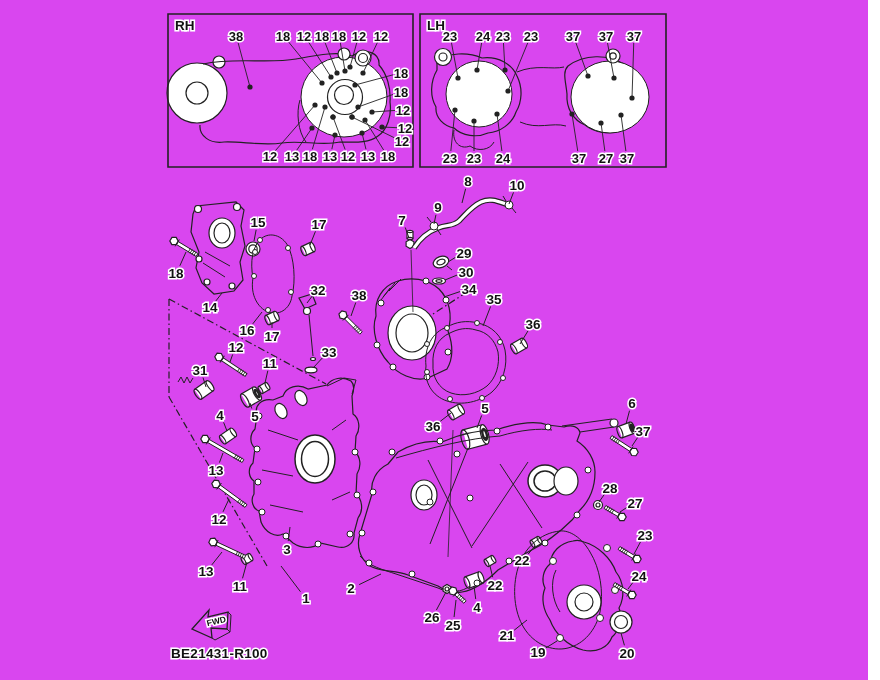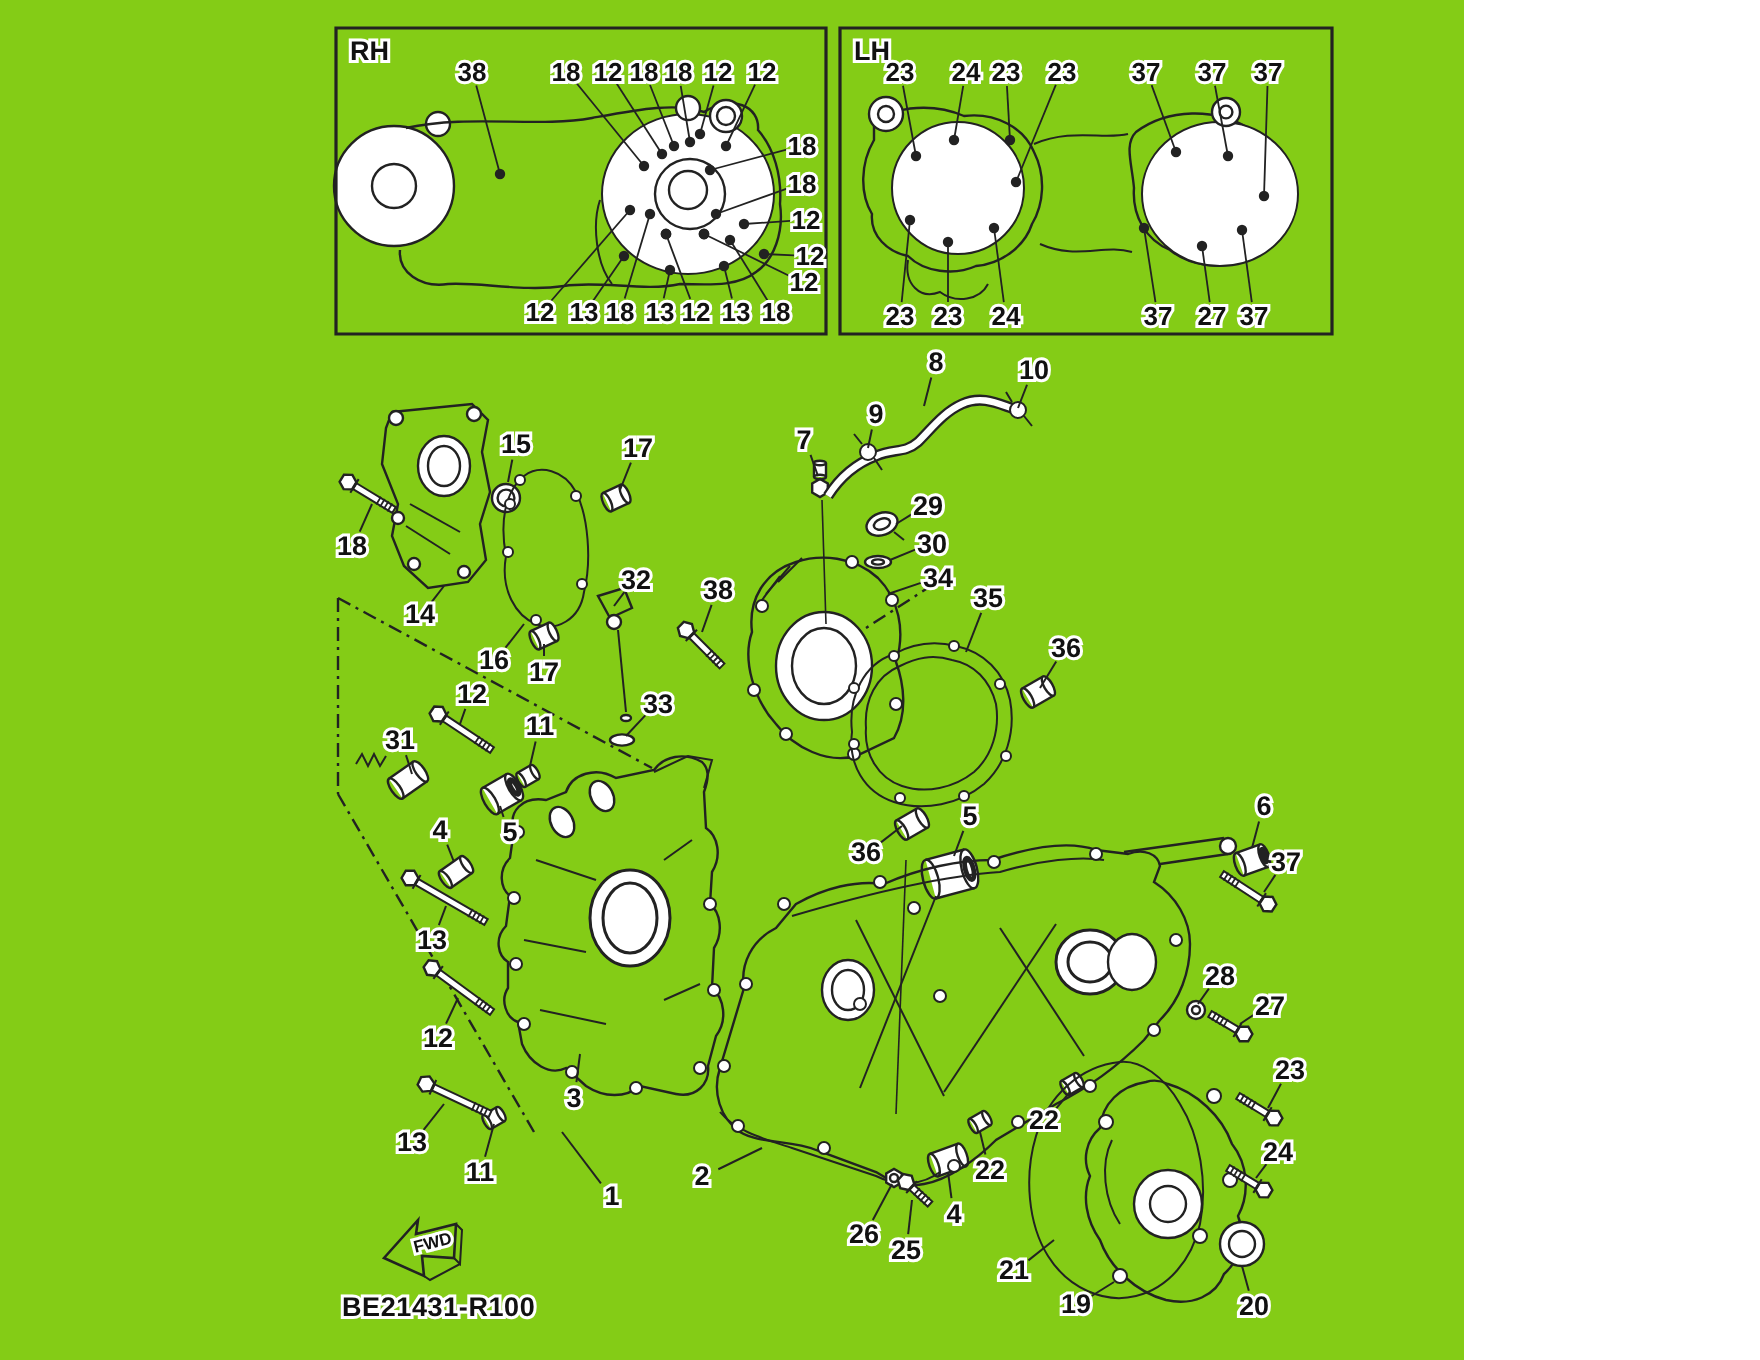--- a/index.html
+++ b/index.html
@@ -1,16 +1,16 @@
 <!DOCTYPE html>
 <html><head>
 <meta charset="utf-8">
 <style>
   html,body{margin:0;padding:0;background:#fff;}
-  .stage{position:relative;width:732px;height:680px;background:#84cc16;overflow:hidden;
+  .stage{position:relative;width:868px;height:680px;background:#d946ef;overflow:hidden;
          font-family:"Liberation Sans",sans-serif;}
   svg{position:absolute;left:0;top:0;}
   svg *{vector-effect:non-scaling-stroke;}
   .lbl{font-family:"Liberation Sans",sans-serif;font-weight:bold;fill:#111;
        paint-order:stroke;stroke:#fff;stroke-width:3px;}
 </style>
 </head>
 <body>
 
 <div class="stage">

